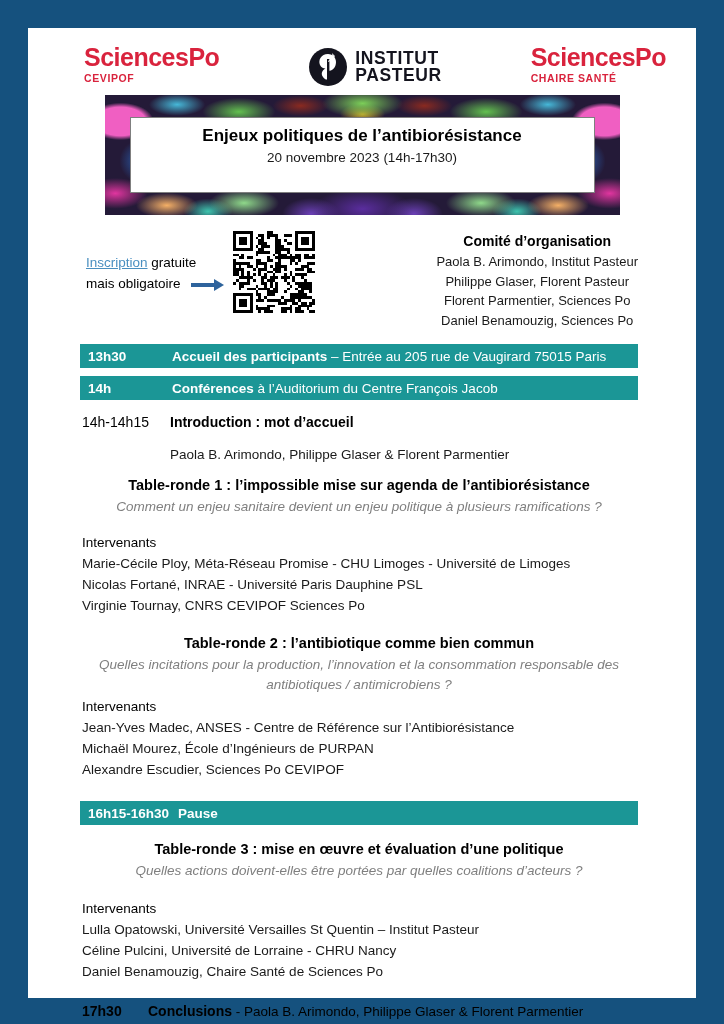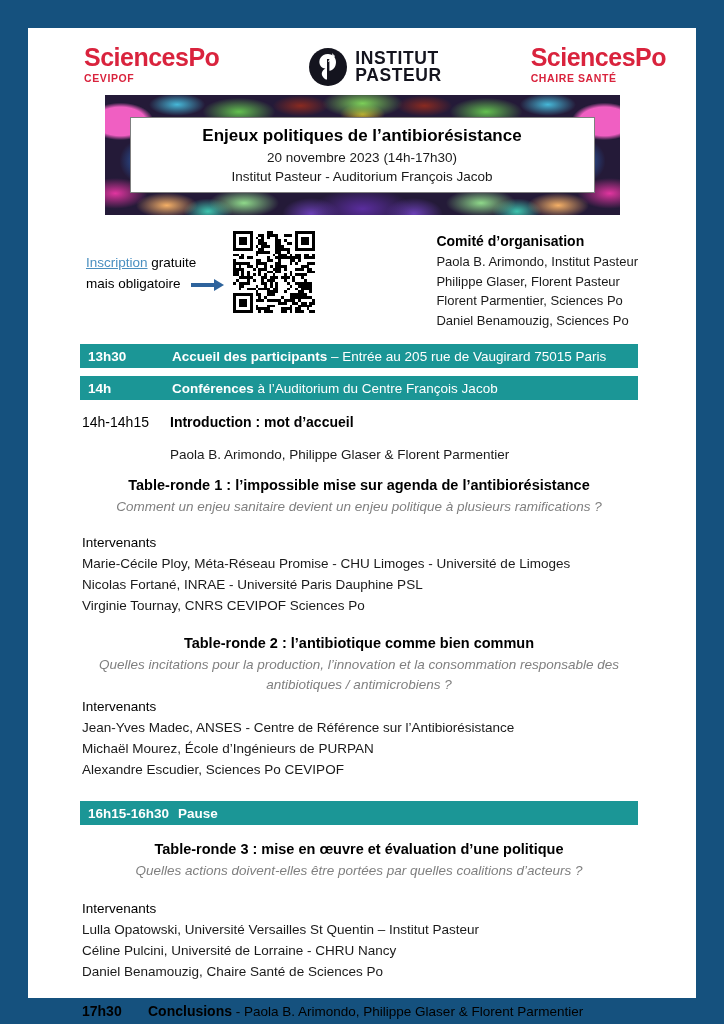--- a/index.html
+++ b/index.html
@@ -51,21 +51,21 @@
   
   .reg-row{display:flex;align-items:flex-start;margin:16px 58px 0 58px;}
   .reg-text{font-size:13.5px;color:#000;line-height:1.55;margin-top:22px;}
   .reg-link{color:#4a8fc0;text-decoration:underline;cursor:pointer;}
   .reg-line2{display:flex;align-items:center;gap:10px;}
   .arrow{width:24px;height:4px;background:#2e639c;position:relative;display:inline-block;margin-top:2px;}
   .arrow::after{content:'';position:absolute;right:-9px;top:-4px;
     border-left:10px solid #2e639c;border-top:6px solid transparent;border-bottom:6px solid transparent;}
   .qr{width:82px;height:82px;margin-left:18px;flex:0 0 auto;}
   .qr svg{width:100%;height:100%;display:block;}
-  .committee{margin-left:auto;text-align:left;line-height:1.5;}
+  .committee{margin-left:auto;text-align:center;line-height:1.5;}
   .committee-title{font-size:14px;font-weight:bold;color:#000;}
   .committee-member{font-size:13px;color:#1a1a1a;}
 
   
   .bar{display:flex;align-items:center;background:#1b9696;color:#fff;height:24px;
     margin:8px 58px 0 52px;font-size:13.5px;}
   .bar-time{font-weight:bold;width:84px;padding-left:8px;flex:0 0 auto;}
   .bar-bold{font-weight:bold;white-space:pre;}
   .bar-rest{white-space:pre;}
   .bar.first{margin-top:14px;}
@@ -119,21 +119,20 @@
     <div class="sp-logo">
       <div class="sp-name">SciencesPo</div>
       <div class="sp-sub">CHAIRE SANTÉ</div>
     </div>
   </div>
 
   <div class="banner">
     <div class="banner-box">
       <div class="banner-title">Enjeux politiques de l’antibiorésistance</div>
       <div class="banner-date">20 novembre 2023 (14h-17h30)</div>
-      <div class="banner-venue">Institut Pasteur - Auditorium François Jacob</div>
     </div>
   </div>
 
   <div class="reg-row">
     <div class="reg-text">
       <div>
         <span class="reg-link">Inscription</span><span> gratuite</span>
       </div>
       <div class="reg-line2">
         <span>mais obligatoire</span>

